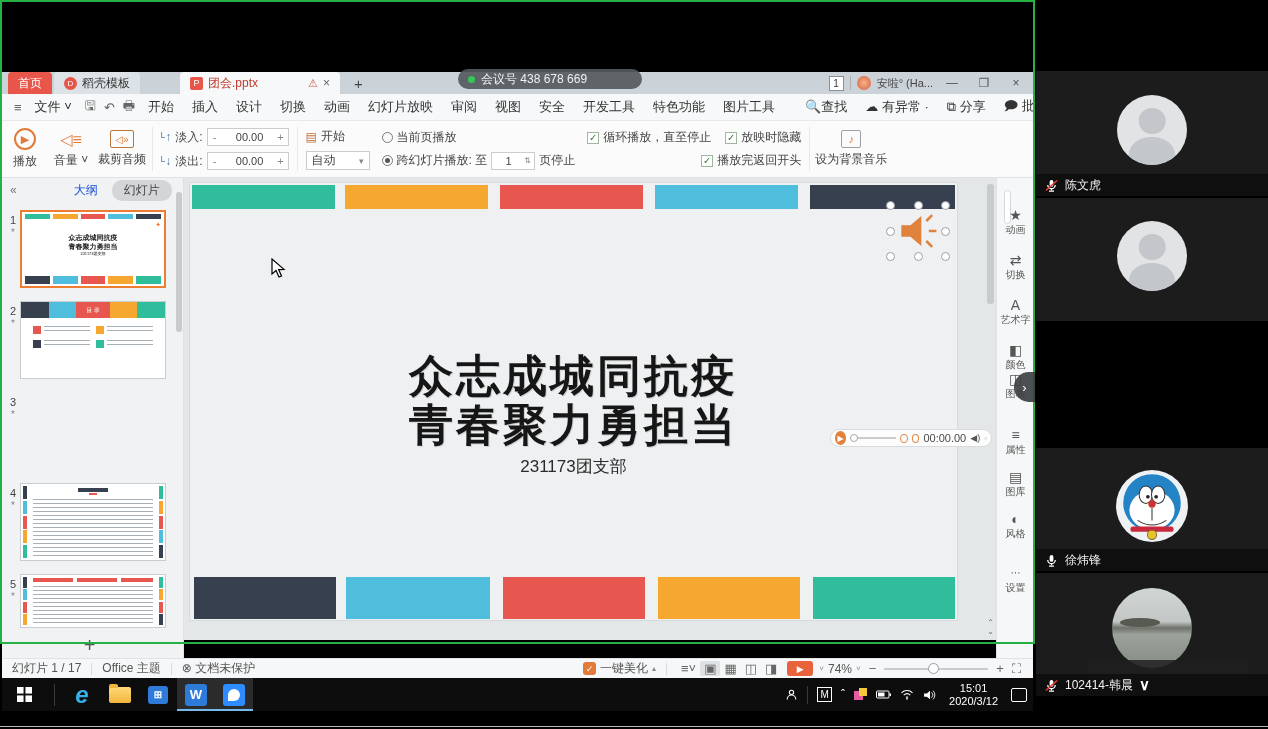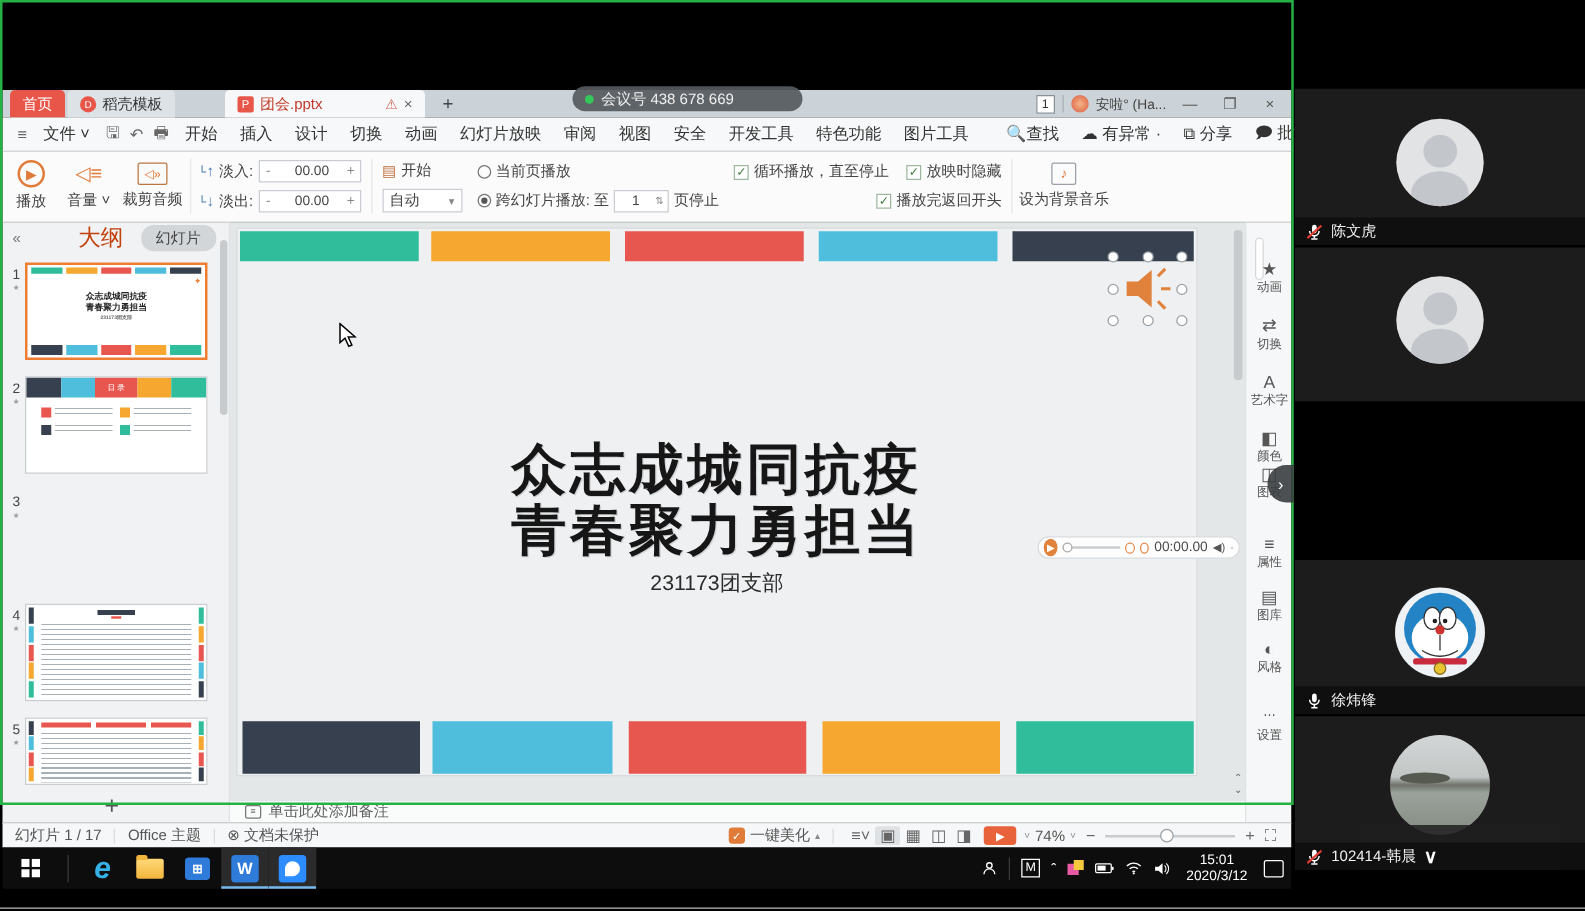--- a/index.html
+++ b/index.html
@@ -281,21 +281,21 @@
 
     <div class="rb-big" style="width:78px">
       <span style="width:20px;height:18px;border:1px solid #9aa0a5;border-radius:2px;color:#e07b39;font-size:11px;display:flex;align-items:center;justify-content:center">♪</span>
       <span>设为背景音乐</span>
     </div>
   </div>
 
   <div id="leftpanel" class="abs">
     <div class="flex" style="height:24px;padding:0 8px;gap:14px">
       <span style="color:#777;font-size:12px">«</span>
-      <span style="margin-left:32px;color:#c2410c;font-size:18px">大纲</span>
+      <span style="margin-left:43px;color:#1d4ed8;font-size:12px">大纲</span>
       <span style="background:#d2d6d9;border-radius:10px;padding:2px 12px;color:#444;font-size:12px">幻灯片</span>
     </div>
 
     <div class="snum" style="top:36px"><span>1</span><span class="star">★</span></div>
     <div class="snum" style="top:127px"><span>2</span><span class="star">★</span></div>
     <div class="snum" style="top:218px"><span>3</span><span class="star">★</span></div>
     <div class="snum" style="top:309px"><span>4</span><span class="star">★</span></div>
     <div class="snum" style="top:400px"><span>5</span><span class="star">★</span></div>
 
     <div class="thumb sel" style="top:32px;height:78px">
@@ -447,24 +447,20 @@
         <span>00:00.00</span>
         <span style="color:#555;font-size:9px">◀)</span>
         <span style="color:#999;font-size:8px">◦</span>
       </div>
     </div>
 
     <div style="position:absolute;right:2px;top:6px;width:7px;height:120px;background:#c7cbce;border-radius:3px"></div>
     <div style="position:absolute;right:0;bottom:4px;width:11px;text-align:center;color:#666;font-size:8px;line-height:9px">⌃<br>⌄</div>
   </div>
 
-  <div id="notesbar" class="abs">
-    <span style="width:13px;height:11px;border:1px solid #777;border-radius:2px;font-size:7px;display:inline-flex;align-items:center;justify-content:center;color:#777">≡</span>
-    <span>单击此处添加备注</span>
-  </div>
 
   <div id="rightbar" class="abs">
     <div style="position:absolute;left:7px;top:12px;width:7px;height:34px;background:#fff;border:1px solid #d5d8da;border-radius:4px"></div>
     <div class="rt-item" style="top:30px">
         <span class="ic">★</span>
         <span class="lb">动画</span>
       </div>
     <div class="rt-item" style="top:75px">
         <span class="ic">⇄</span>
         <span class="lb">切换</span>

